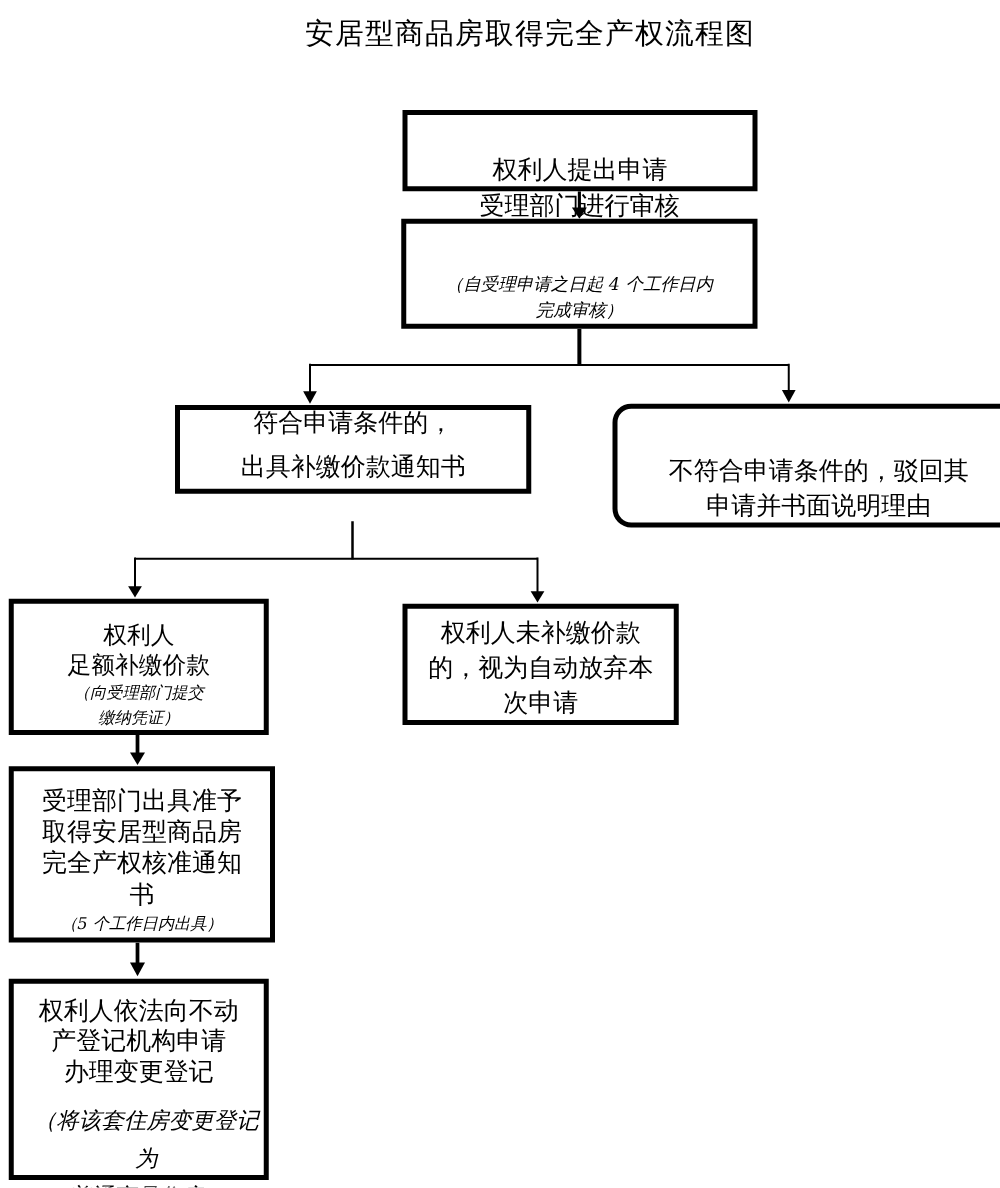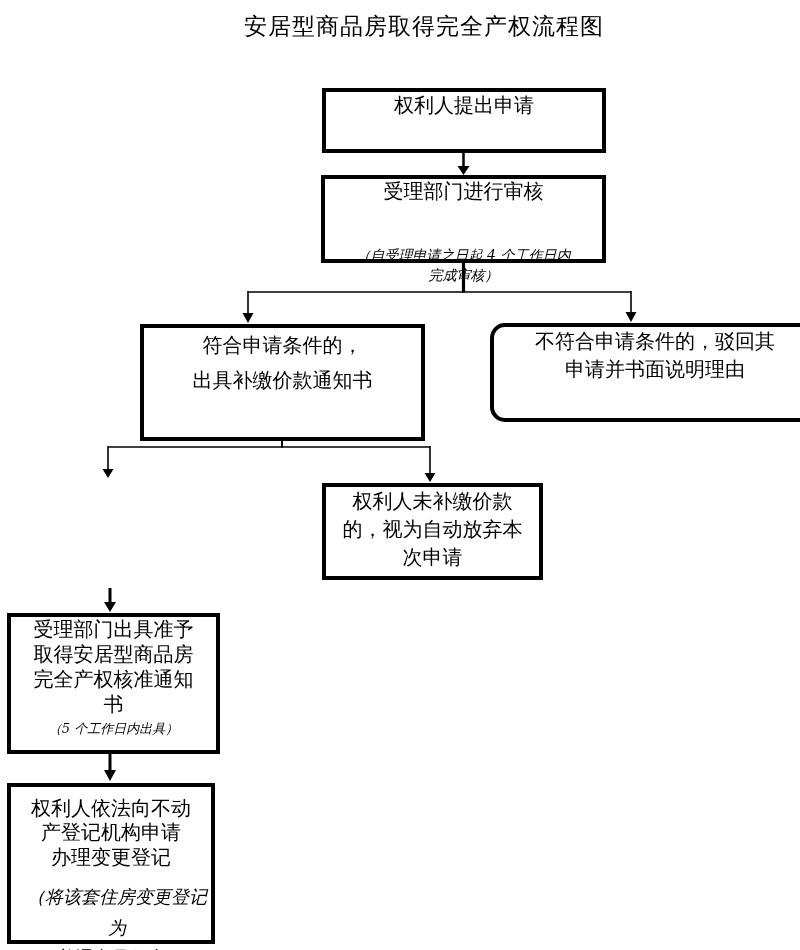--- a/index.html
+++ b/index.html
@@ -28,32 +28,32 @@
   .connectors line { stroke: #000000; }
   .connectors polygon { fill: #000000; }
 
   .node {
     position: absolute;
     border: 4px solid #000000;
     background: #ffffff;
     display: flex;
     flex-direction: column;
     align-items: center;
-    justify-content: flex-start;
+    justify-content: flex-end;
     text-align: center;
   }
   .main { font-size: 20px; line-height: 1.35; white-space: pre-line; }
   .note { font-size: 14px; line-height: 1.45; white-space: pre-line; font-style: italic; }
 
   #node-apply    { left: 322px; top:  88px; width: 284px; height:  65px; }
   #node-review   { left: 321px; top: 175px; width: 285px; height:  88px; gap: 40px; }
   #node-review .main { line-height: 1.2; }
   #node-review .note { margin-top: 2px; font-size: 14px; }
 
-  #node-qualified { left: 140px; top: 324px; width: 285px; height: 117px; }
+  #node-qualified { left: 140px; top: 324px; width: 285px; height: 71px; }
   #node-qualified .main { line-height: 1.75; }
 
   #node-rejected { left: 490px; top: 323px; width: 330px; height: 99px; border-radius: 15px; }
   #node-rejected .main { line-height: 1.4; }
 
   #node-paid { left: 7px; top: 479px; width: 208px; height: 109px; }
   #node-paid .main { line-height: 1.3; font-size: 19px; }
   #node-paid .note { font-size: 13px; line-height: 1.5; }
 
   #node-unpaid { left: 322px; top: 483px; width: 221px; height: 97px; }
@@ -113,20 +113,26 @@
   <div class="node" id="node-qualified">
     <span class="main">符合申请条件的，
 出具补缴价款通知书</span>
   </div>
 
   <div class="node" id="node-rejected">
     <span class="main">不符合申请条件的，驳回其
 申请并书面说明理由</span>
   </div>
 
+  <div class="node" id="node-paid">
+    <span class="main">权利人
+足额补缴价款</span>
+    <span class="note">（向受理部门提交
+缴纳凭证）</span>
+  </div>
 
   <div class="node" id="node-unpaid">
     <span class="main">权利人未补缴价款
 的，视为自动放弃本
 次申请</span>
   </div>
 
   <div class="node" id="node-approval">
     <span class="main">受理部门出具准予
 取得安居型商品房

